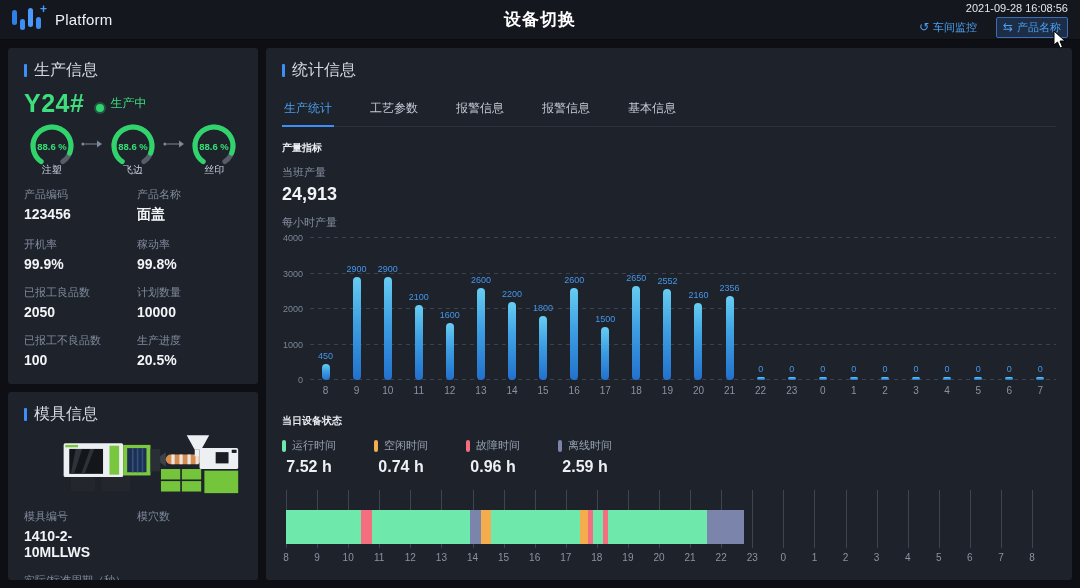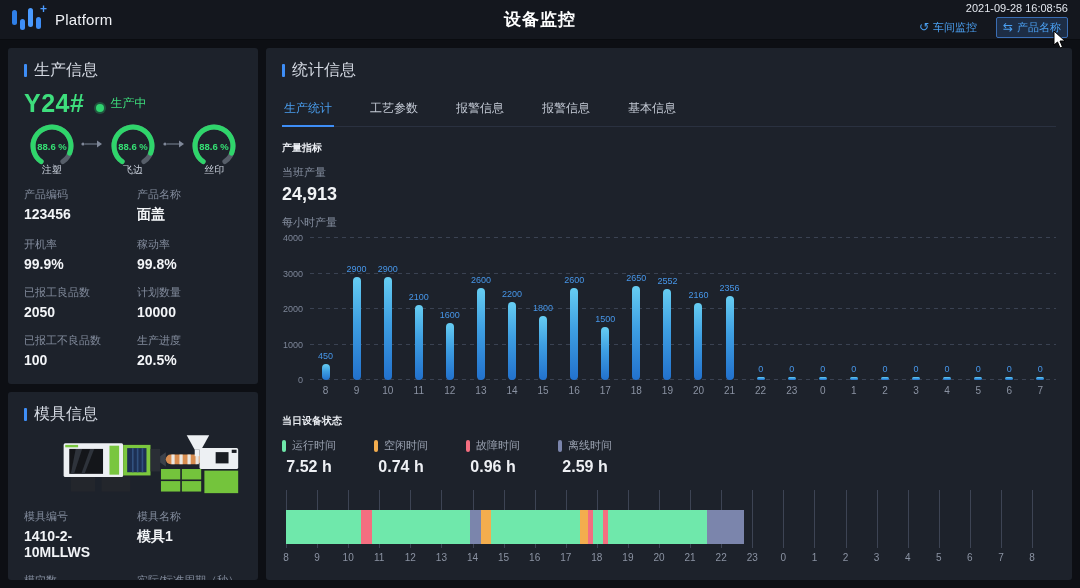--- a/index.html
+++ b/index.html
@@ -96,21 +96,21 @@
   <div class="logo">
     <span class="logo-mark">
       <i></i>
         <i></i>
         <i></i>
         <i></i>
         <span class="logo-plus">+</span>
     </span>
     <span class="logo-text">Platform</span>
   </div>
-  <div class="hdr-title">设备监控</div>
+  <div class="hdr-title">设备切换</div>
   <div class="hdr-right">
     <span class="hdr-time">2021-09-28 16:08:56</span>
     <div class="hdr-btns" id="hdr-btns">
         <div class="hbtn">
           <span class="glyph">↺</span>
           <span>车间监控</span>
         </div>
         <div class="hbtn sel">
           <span class="glyph">⇆</span>
           <span>产品名称</span>
@@ -242,24 +242,20 @@
           <rect x="154" y="42" width="24" height="13" fill="#74c43c"></rect>
           <rect x="128" y="57" width="24" height="13" fill="#74c43c"></rect>
           <rect x="154" y="57" width="24" height="13" fill="#74c43c"></rect>
           <rect x="182" y="44" width="42" height="28" fill="#74c43c"></rect>
         </svg>
       </div>
       <div class="fields" id="mold-fields">
           <div>
             <div class="f-label">模具编号</div>
             <div class="f-value">1410-2-10MLLWS</div>
-          </div>
-          <div>
-            <div class="f-label">模具名称</div>
-            <div class="f-value">模具1</div>
           </div>
           <div>
             <div class="f-label">模穴数</div>
           </div>
           <div>
             <div class="f-label">实际/标准周期（秒）</div>
           </div>
         </div>
     </section>
   </aside>

